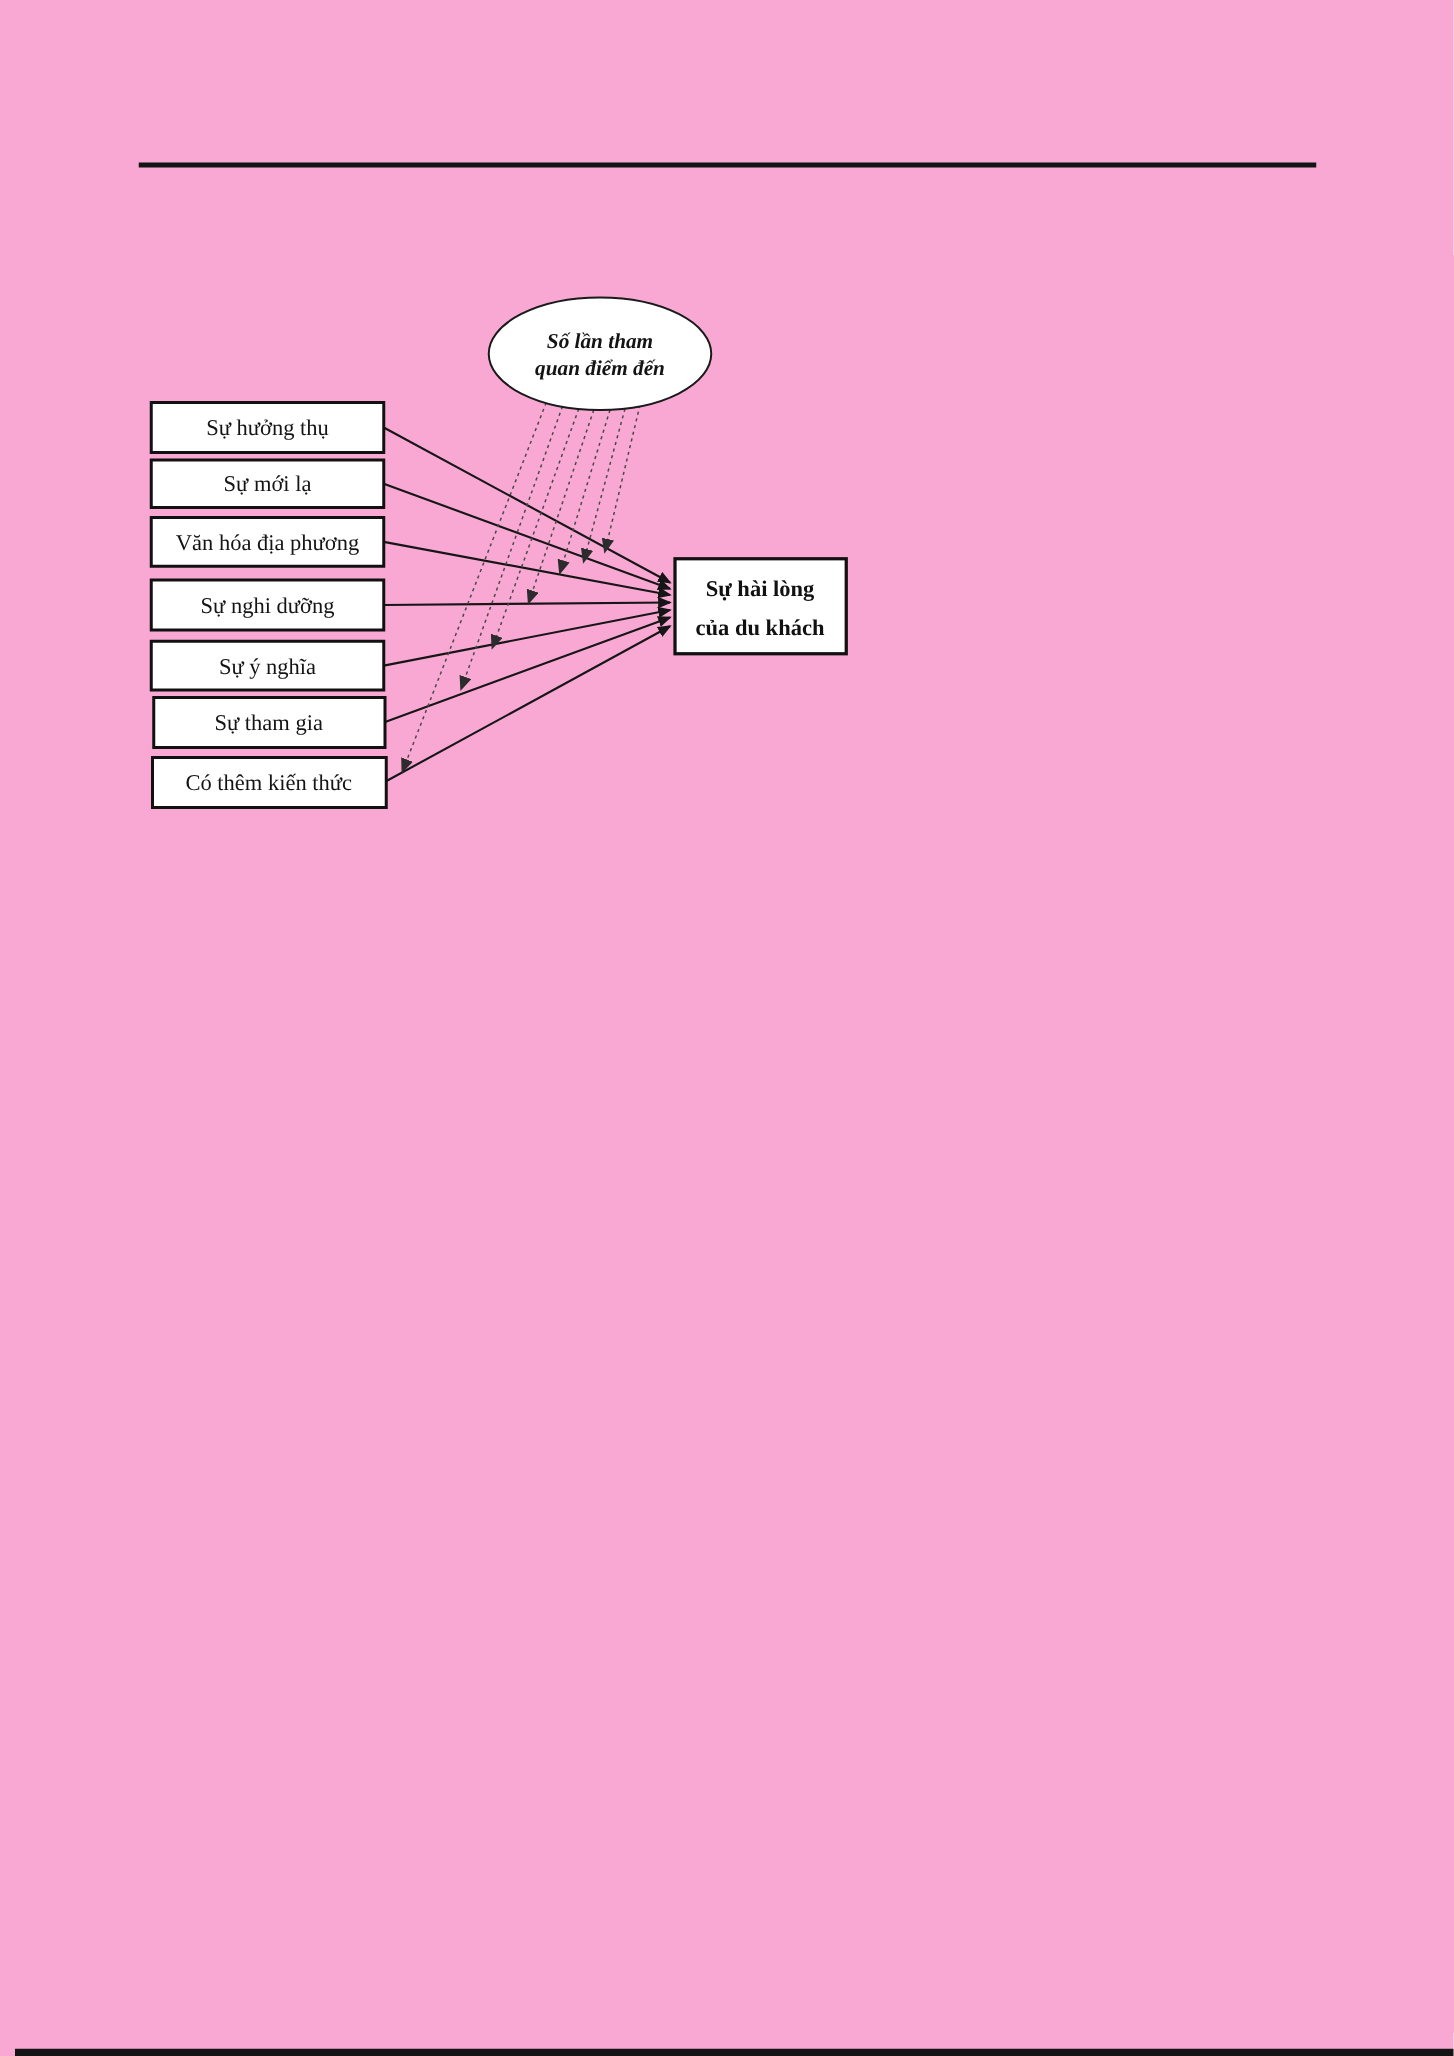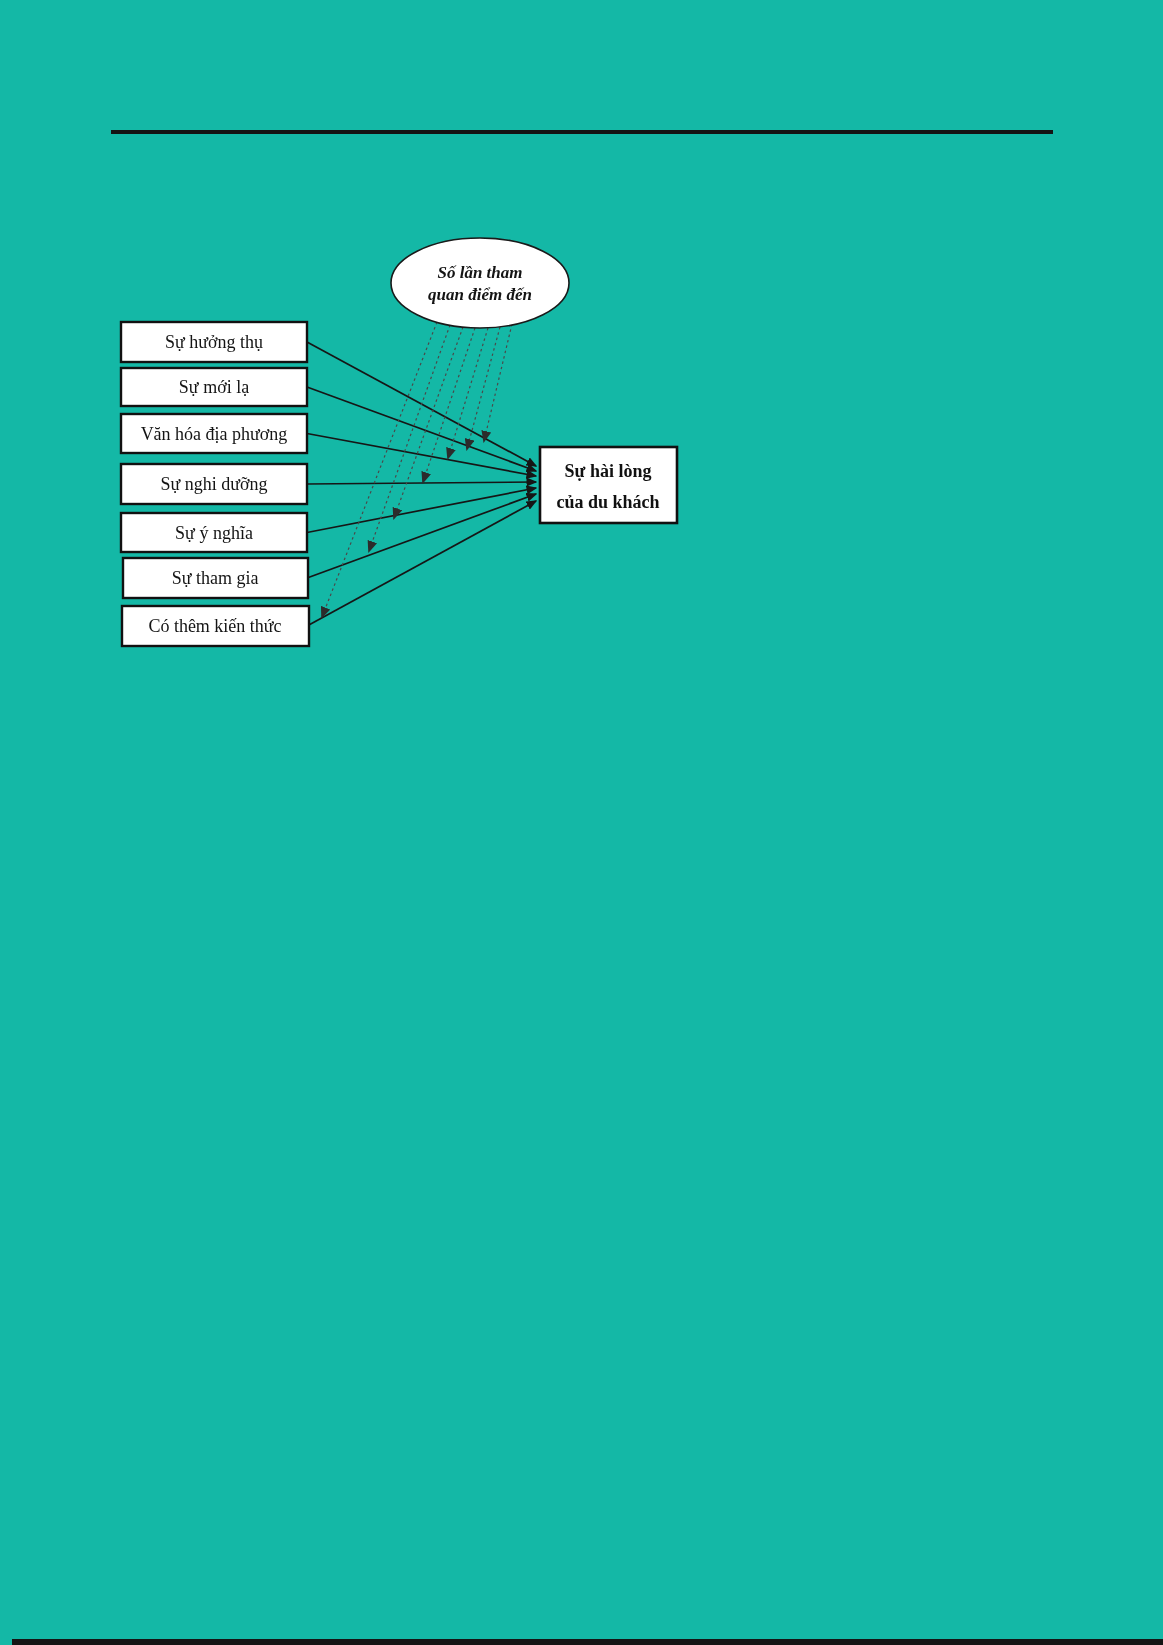--- a/index.html
+++ b/index.html
@@ -4,21 +4,21 @@
 <style>
   html, body {
     margin: 0;
     padding: 0;
     background: #ffffff;
   }
   .page {
     position: relative;
     width: 1163px;
     height: 1645px;
-    background: #14b8a6;
+    background: #f9a8d4;
     overflow: hidden;
     font-family: "Liberation Serif", "DejaVu Serif", serif;
   }
   .top-rule {
     position: absolute;
     left: 111px;
     top: 130px;
     width: 942px;
     height: 4px;
     background: #141414;

